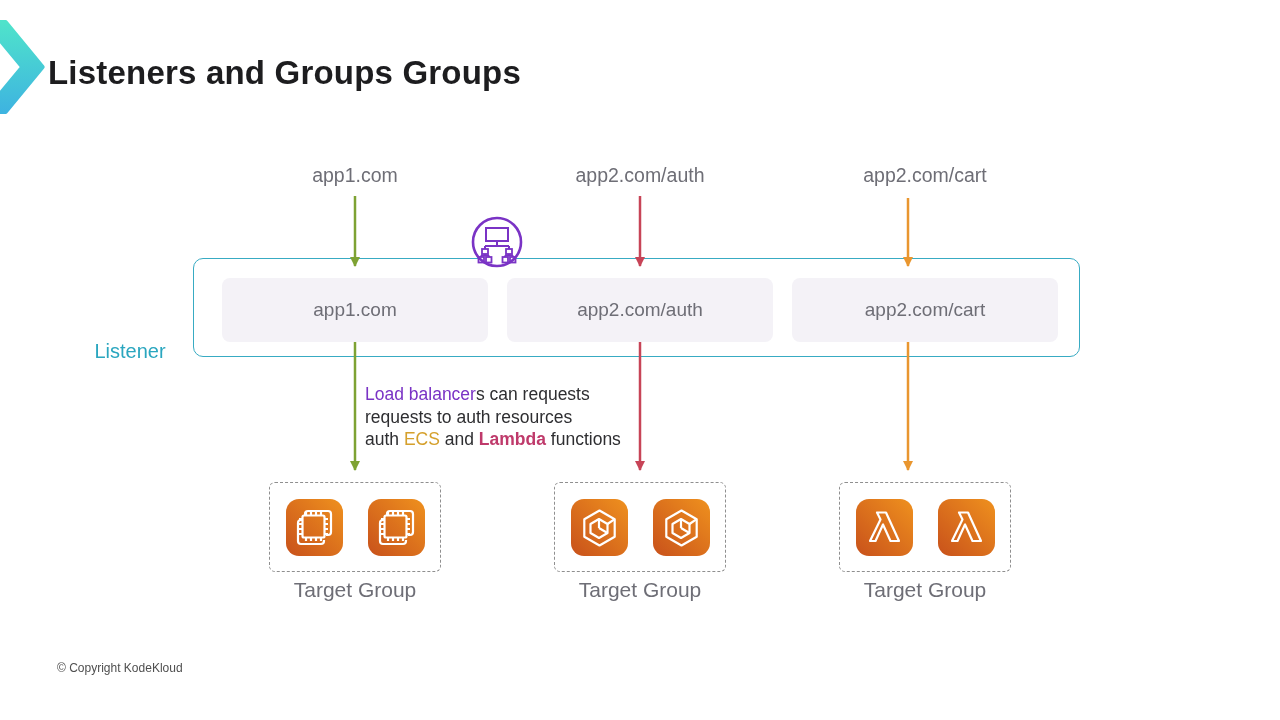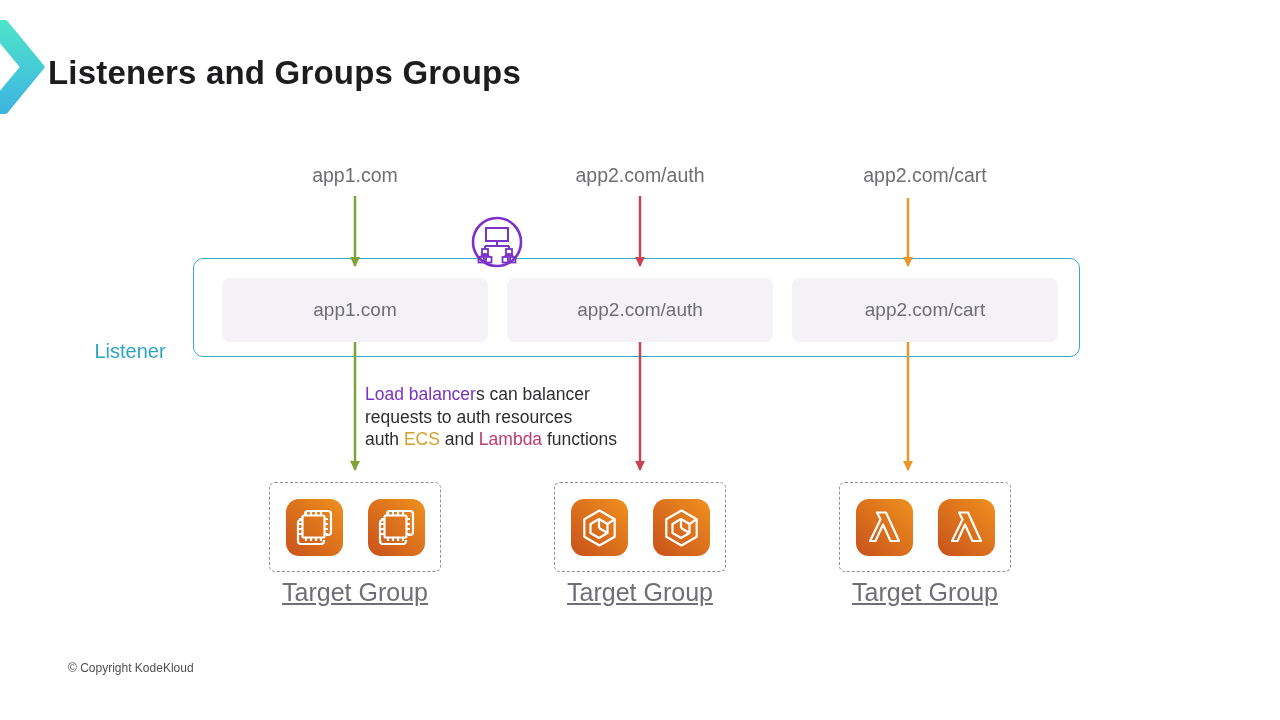--- a/index.html
+++ b/index.html
@@ -38,42 +38,42 @@
   }
   .pill-0{left:222px;} .pill-1{left:507px;} .pill-2{left:792px;}
 
   
   .note{
     left:365px;top:383px;width:290px;font-size:17.5px;line-height:22.6px;
     color:var(--note-text);
   }
   .note .hl-purple{color:var(--purple);text-align:right;}
   .note .hl-ecs{color:var(--ecs-gold);}
-  .note .hl-lambda{color:var(--lambda-pink);}
+  .note .hl-lambda{color:var(--lambda-pink);font-weight:bold;}
 
   
   .tg-box{
     position:absolute;top:482px;width:172px;height:90px;border:1.6px dashed var(--dash-gray);
     border-radius:6px;box-sizing:border-box;display:flex;align-items:center;
     justify-content:center;gap:25px;background:#ffffff;
   }
   .tg-0{left:269px;} .tg-1{left:554px;} .tg-2{left:839px;}
   .tile{
     width:57px;height:57px;border-radius:13px;
     background:linear-gradient(225deg,var(--aws-orange-light),var(--aws-orange-dark));
     display:flex;align-items:center;justify-content:center;
   }
   .tile svg{display:block;}
   .tg-label{
-    width:220px;text-align:center;top:578px;font-size:25px;color:var(--label-gray);text-decoration:underline;
+    width:220px;text-align:center;top:578px;font-size:21px;color:var(--label-gray);
   }
   .tgl-0{left:245px;} .tgl-1{left:530px;} .tgl-2{left:815px;}
 
   
-  .copyright{left:57px;top:661px;font-size:12px;color:#4f4f4f;margin-left:11px;}
+  .copyright{left:57px;top:661px;font-size:12px;color:#4f4f4f;}
 
   
   .overlay{left:0;top:0;width:1280px;height:720px;pointer-events:none;}
 </style>
 </head>
 <body>
 
 <div class="slide">
 
   <svg class="abs logo" viewBox="0 0 66 96">
@@ -92,21 +92,21 @@
   <div class="abs req-label req-1">app2.com/auth</div>
   <div class="abs req-label req-2">app2.com/cart</div>
 
   <div class="abs listener-label">Listener</div>
   <div class="abs listener-box"></div>
   <div class="pill pill-0">app1.com</div>
   <div class="pill pill-1">app2.com/auth</div>
   <div class="pill pill-2">app2.com/cart</div>
 
   <div class="abs note">
-    <div><span class="hl-purple">Load balancer</span><span>s can balancer</span></div>
+    <div><span class="hl-purple">Load balancer</span><span>s can requests</span></div>
     <div>requests to auth resources</div>
     <div><span>auth </span><span class="hl-ecs">ECS</span><span> and </span><span class="hl-lambda">Lambda</span><span> functions</span></div>
   </div>
 
   <div class="tg-box tg-0">
     <div class="tile">
       <svg width="57" height="57" viewBox="0 0 57 57" fill="none" stroke="#ffffff" stroke-width="2.2" stroke-linejoin="round">
         <path d="M19 16 V15 Q19 12 22 12 H42 Q45 12 45 15 V33 Q45 36 42 36 H40"></path>
         <path d="M38 41 V42 Q38 45 35 45 H15 Q12 45 12 42 V24 Q12 21 15 21 H17"></path>
         <rect x="16.5" y="16.5" width="22" height="22" rx="1.5"></rect>

